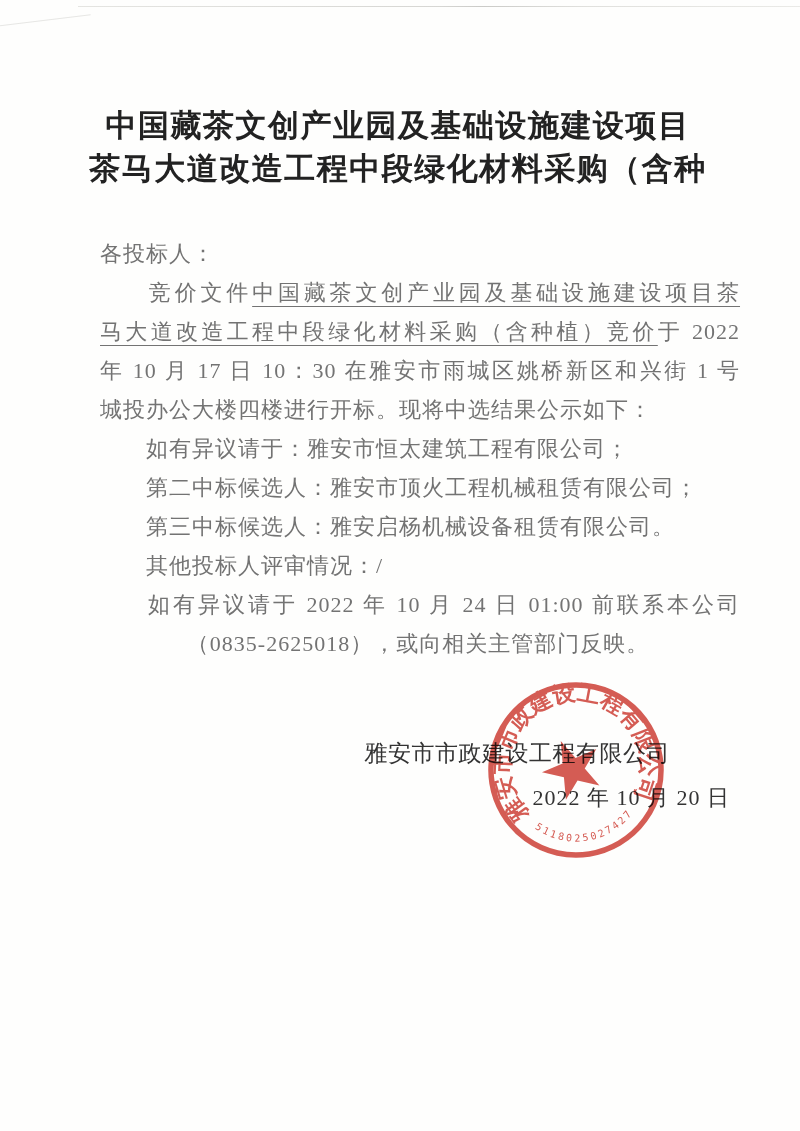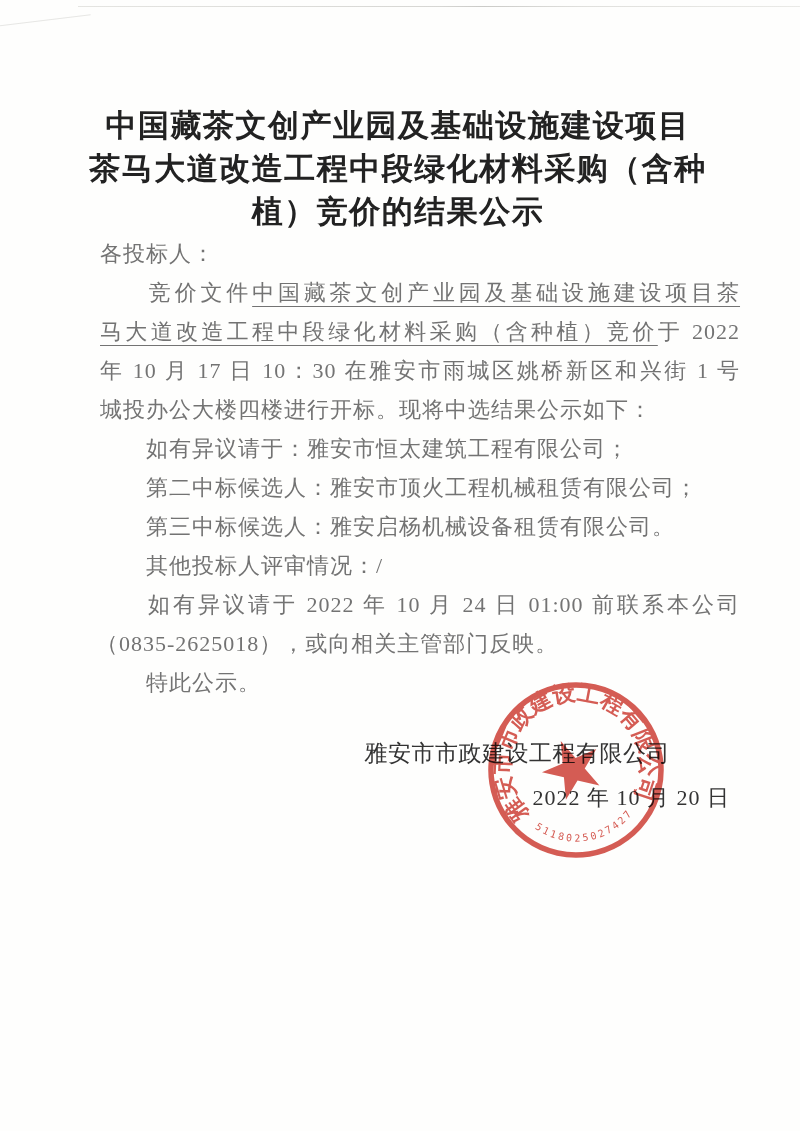--- a/index.html
+++ b/index.html
@@ -122,21 +122,20 @@
 <body>
 
 <div class="page">
 
   <div class="scan-line-top"></div>
   <div class="scan-line-diag"></div>
 
   <div class="title-block">
     <div class="title-line">中国藏茶文创产业园及基础设施建设项目</div>
     <div class="title-line">茶马大道改造工程中段绿化材料采购（含种</div>
-    <div class="title-line">植）竞价的结果公示</div>
   </div>
 
   <div class="body-block">
     <div class="bline">各投标人：</div>
 
     <div class="bline justify"><span class="indent"></span><span>竞价文件</span><span class="uline">中国藏茶文创产业园及基础设施建设项目茶</span></div>
 
     <div class="bline justify"><span class="uline">马大道改造工程中段绿化材料采购（含种植）竞价</span><span>于 2022</span></div>
 
     <div class="bline justify">年 10 月 17 日 10：30 在雅安市雨城区姚桥新区和兴街 1 号</div>
@@ -146,23 +145,22 @@
     <div class="bline"><span class="indent"></span><span>如有异议请于：雅安市恒太建筑工程有限公司；</span></div>
 
     <div class="bline"><span class="indent"></span><span>第二中标候选人：雅安市顶火工程机械租赁有限公司；</span></div>
 
     <div class="bline"><span class="indent"></span><span>第三中标候选人：雅安启杨机械设备租赁有限公司。</span></div>
 
     <div class="bline"><span class="indent"></span><span>其他投标人评审情况：/</span></div>
 
     <div class="bline justify"><span class="indent"></span><span>如有异议请于 2022 年 10 月 24 日 01:00 前联系本公司</span></div>
 
-    <div class="bline" style="margin-left:-4px;">（0835-2625018），或向相关主管部门反映。</div>
+    <div class="bline" style="margin-left:-4px;text-align:center;">（0835-2625018），或向相关主管部门反映。</div>
 
-    <div class="bline"><span class="indent"></span><span>特此公示。</span></div>
   </div>
 
   <div class="sig-block">
     <div class="sig-company">雅安市市政建设工程有限公司</div>
     <div class="sig-date">2022 年 10 月 20 日</div>
   </div>
 
   <svg class="seal" viewBox="0 0 206 206" aria-hidden="true">
     <g transform="rotate(-9 103 104)">
       <circle cx="103" cy="104" r="85" fill="none" stroke="#d0453c" stroke-width="5.5"></circle>

